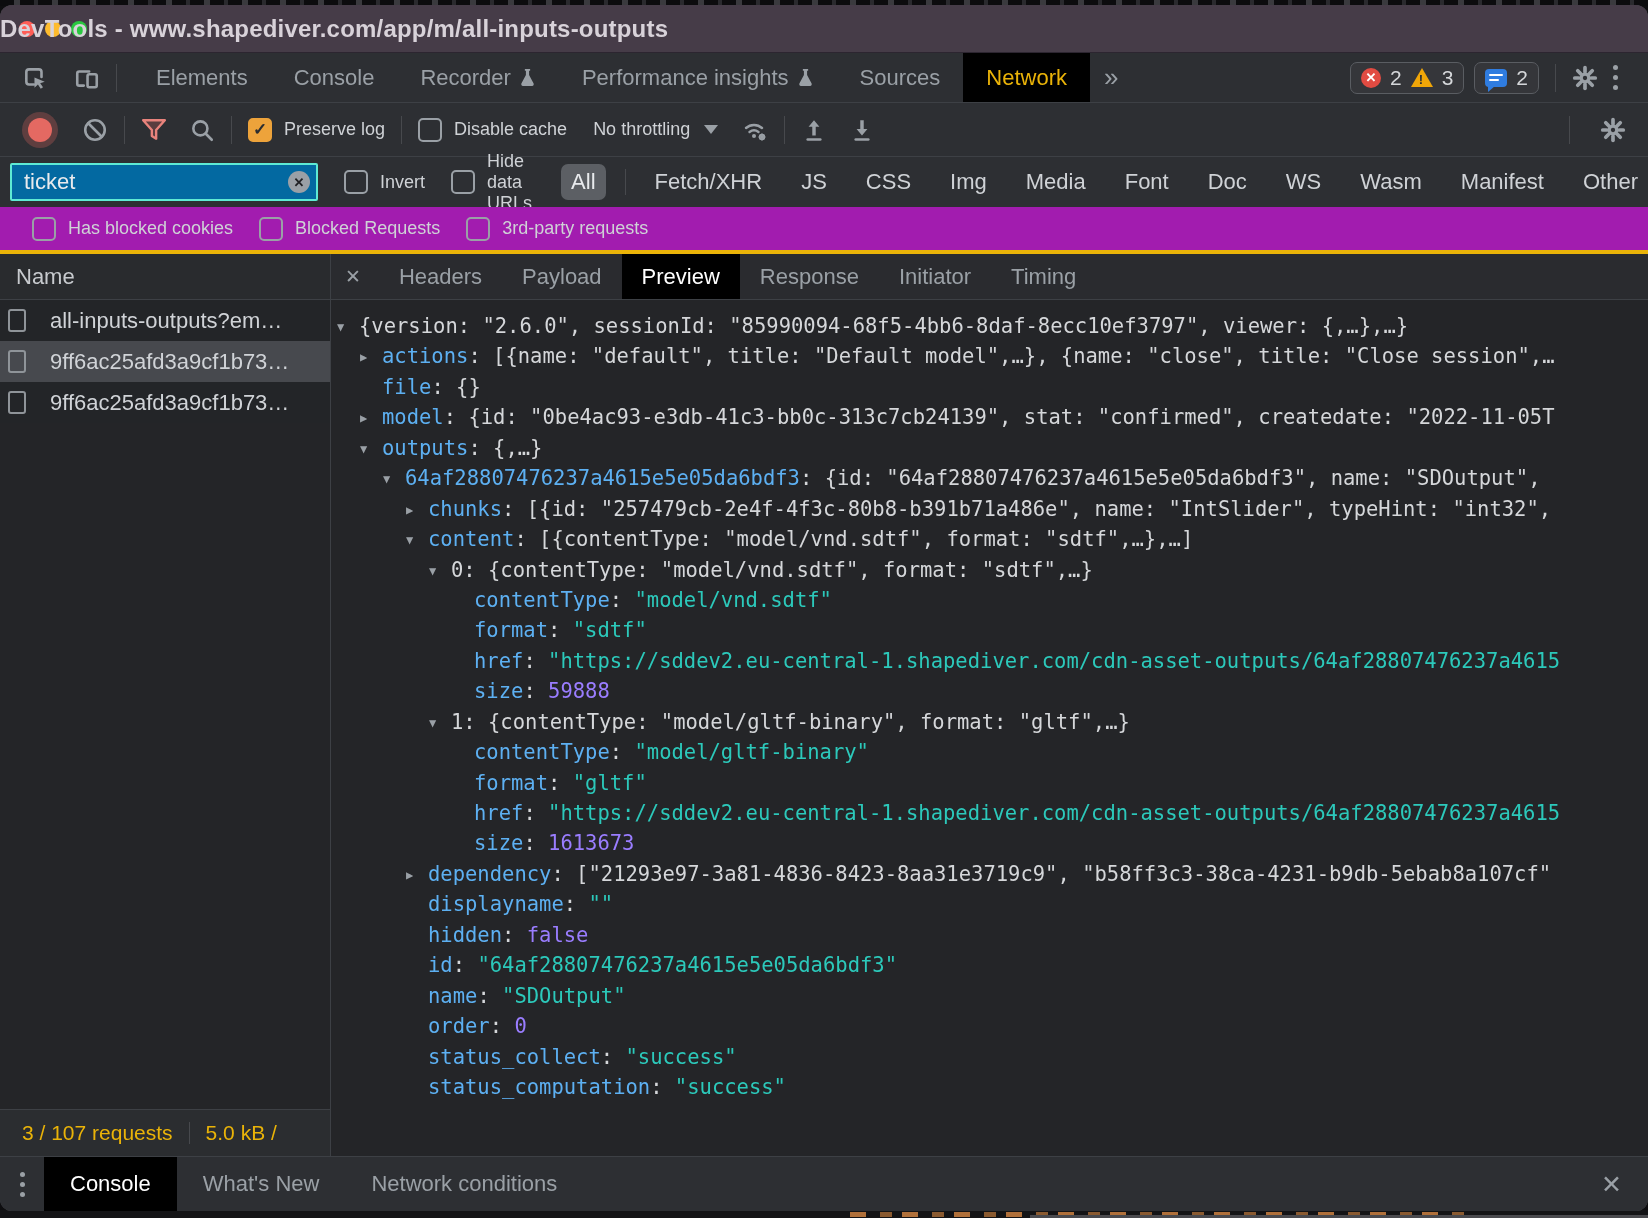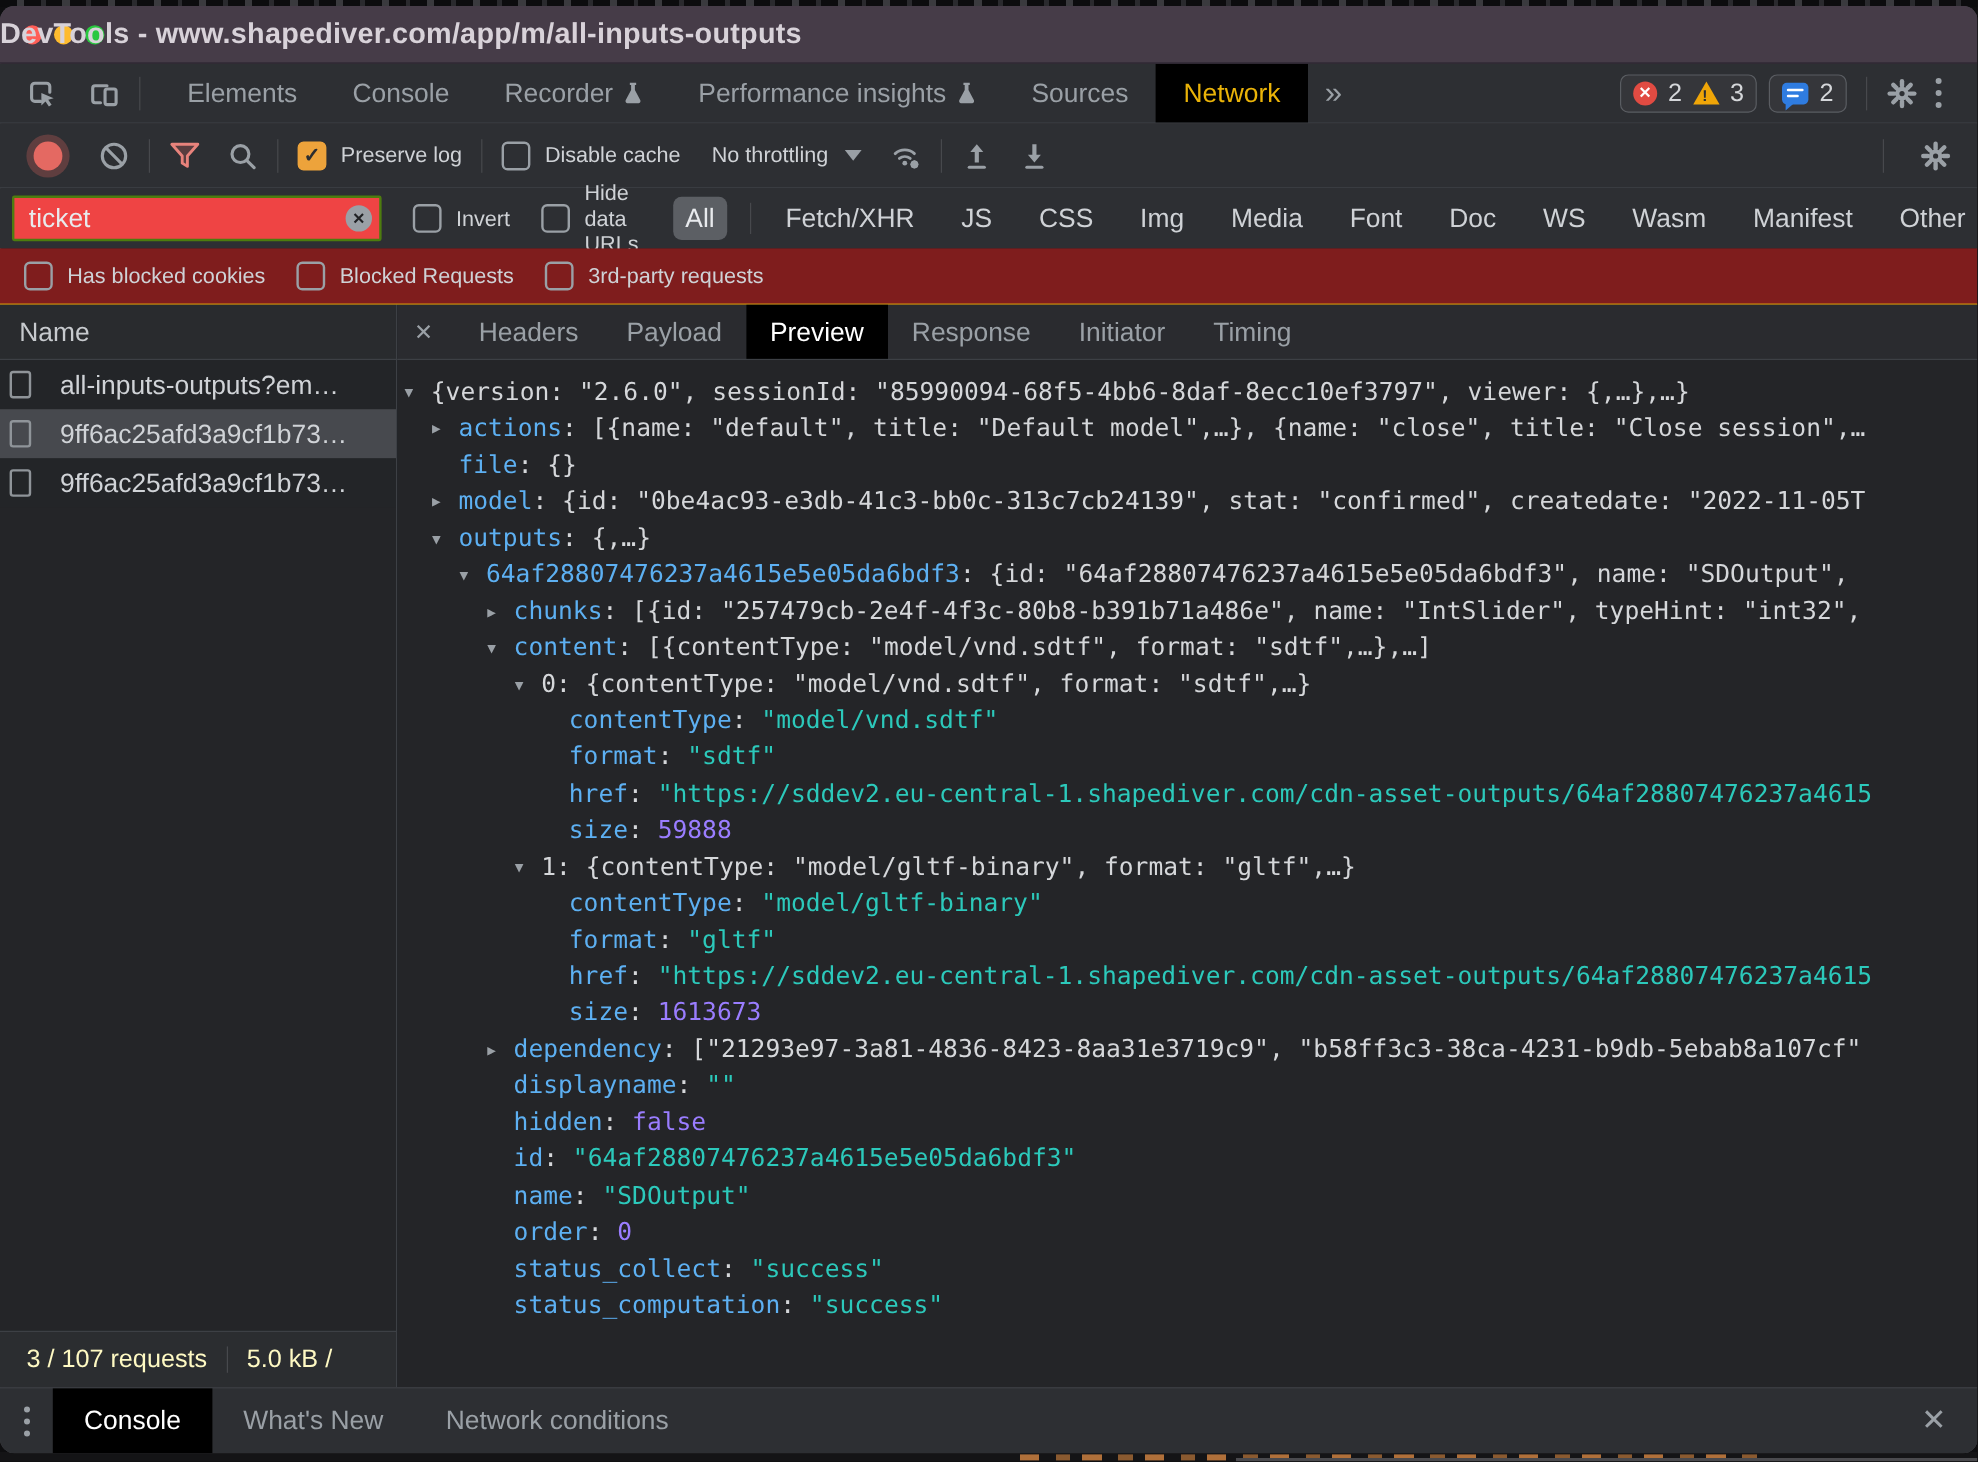--- a/index.html
+++ b/index.html
@@ -55,41 +55,41 @@
     display:flex; align-items:center; justify-content:center; font-size:17px; font-weight:bold; color:transparent; background:transparent; }
   .cb.on { background:#eda33b; border-color:#eda33b; color:#2b2d30; }
   .cb.on:after { content:"✓"; }
   .throttle { display:flex; align-items:center; gap:14px; margin-left:26px; }
   .caret { width:0; height:0; border-left:7px solid transparent; border-right:7px solid transparent; border-top:9px solid #9aa0a6; }
   .gearbtn { margin-left:14px; margin-right:22px; }
 
   
   .filterrow { height:50px; flex:none; background:#2d2f33; display:flex; align-items:center; }
   .searchbox { position:relative; margin-left:10px; width:308px; height:38px; flex:none; }
-  .searchbox input { width:100%; height:100%; background:#ef4444; border:2px solid #4d7c0f; border-radius:2px;
+  .searchbox input { width:100%; height:100%; background:#0369a1; border:2px solid #5eead4; border-radius:2px;
     color:#e8eaed; font-size:22px; padding:0 40px 0 12px; font-family:"Liberation Sans",sans-serif; outline:none; }
   .clearbtn { position:absolute; right:8px; top:8px; width:22px; height:22px; border-radius:50%; background:#9aa0a6;
     color:#202124; font-size:13px; font-weight:bold; display:flex; align-items:center; justify-content:center; }
   .chips { display:flex; align-items:center; gap:19px; margin-left:6px; }
   .chip { font-size:22px; color:#cfd2d6; padding:5px 10px; border-radius:7px; }
   .chip.sel { background:#5c5f64; color:#e8eaed; }
   .chipdiv { width:1px; height:26px; background:#47494d; }
-  .cookierow { height:47px; flex:none; background:#7f1d1d; display:flex; align-items:center; gap:26px; padding-left:20px; border-bottom:1px solid #eab308; }
+  .cookierow { height:47px; flex:none; background:#a21caf; display:flex; align-items:center; gap:26px; padding-left:32px; border-bottom:4px solid #eab308; }
 
   
   .main { flex:1; display:flex; min-height:0; }
   .leftpanel { width:331px; flex:none; display:flex; flex-direction:column; border-right:1px solid #3d4045; background:#242528; }
   .namehdr { height:46px; flex:none; display:flex; align-items:center; padding-left:16px; font-size:22px; color:#c7cace; background:#292b2e; border-bottom:1px solid #3d4045; }
   .reqlist { flex:1; min-height:0; }
   .rrow { height:41px; display:flex; align-items:center; gap:24px; padding-left:8px; font-size:22px; color:#d0d3d7; }
   .rrow:nth-child(odd) { background:#232528; }
   .rrow:nth-child(even) { background:#2a2c2f; }
   .rrow.sel { background:#47494e !important; }
   .docicon { width:18px; height:23px; border:2.5px solid #8f9499; border-radius:3px; flex:none; }
-  .statusbar { height:47px; flex:none; display:flex; align-items:center; gap:16px; padding-left:22px; background:#2b2d30; border-top:1px solid #3d4045; font-size:21px; color:#fef9c3; }
+  .statusbar { height:47px; flex:none; display:flex; align-items:center; gap:16px; padding-left:22px; background:#2b2d30; border-top:1px solid #3d4045; font-size:21px; color:#eab308; }
   .statusbar .sdiv { width:1px; height:22px; background:#47494d; }
 
   .rightpane { flex:1; min-width:0; display:flex; flex-direction:column; background:#242528; }
   .dettabs { height:46px; flex:none; display:flex; align-items:stretch; border-bottom:1px solid #3d4045; background:#2a2b2f; }
   .dtclose { display:flex; align-items:center; padding:0 18px 0 14px; color:#9aa0a6; font-size:19px; }
   .dtab { display:flex; align-items:center; padding:0 20px; font-size:22px; color:#9aa0a6; }
   .dtab.sel { background:#000; color:#fff; }
 
   
   .tree { flex:1; min-height:0; overflow:hidden; padding:11px 0 0 6px; font-family:"DejaVu Sans Mono", monospace;

